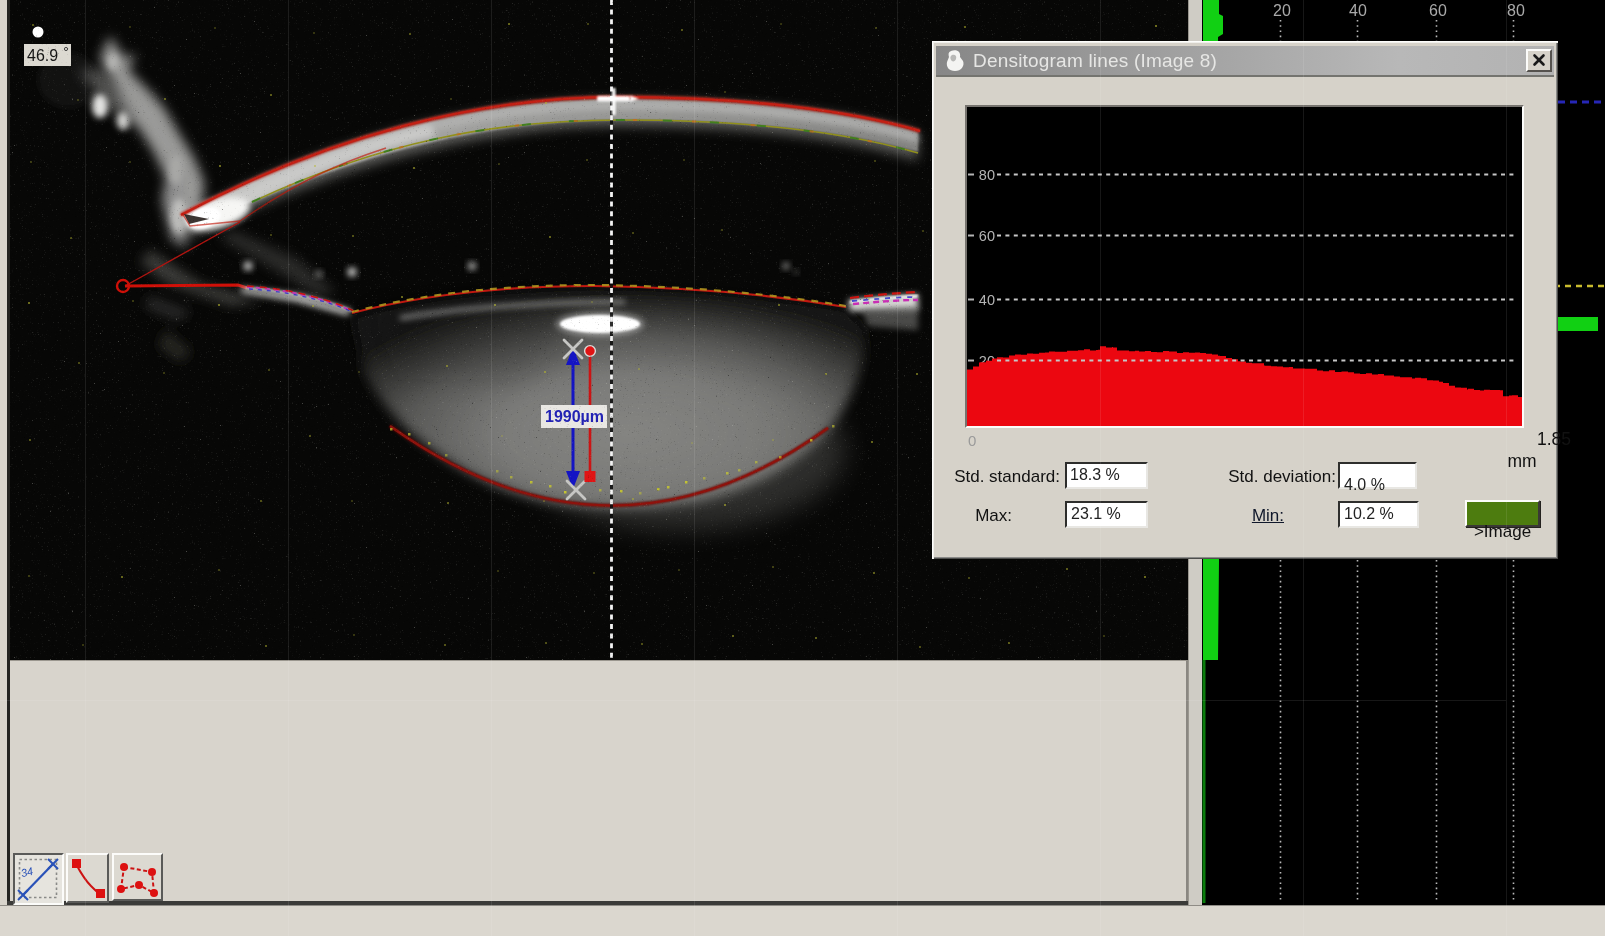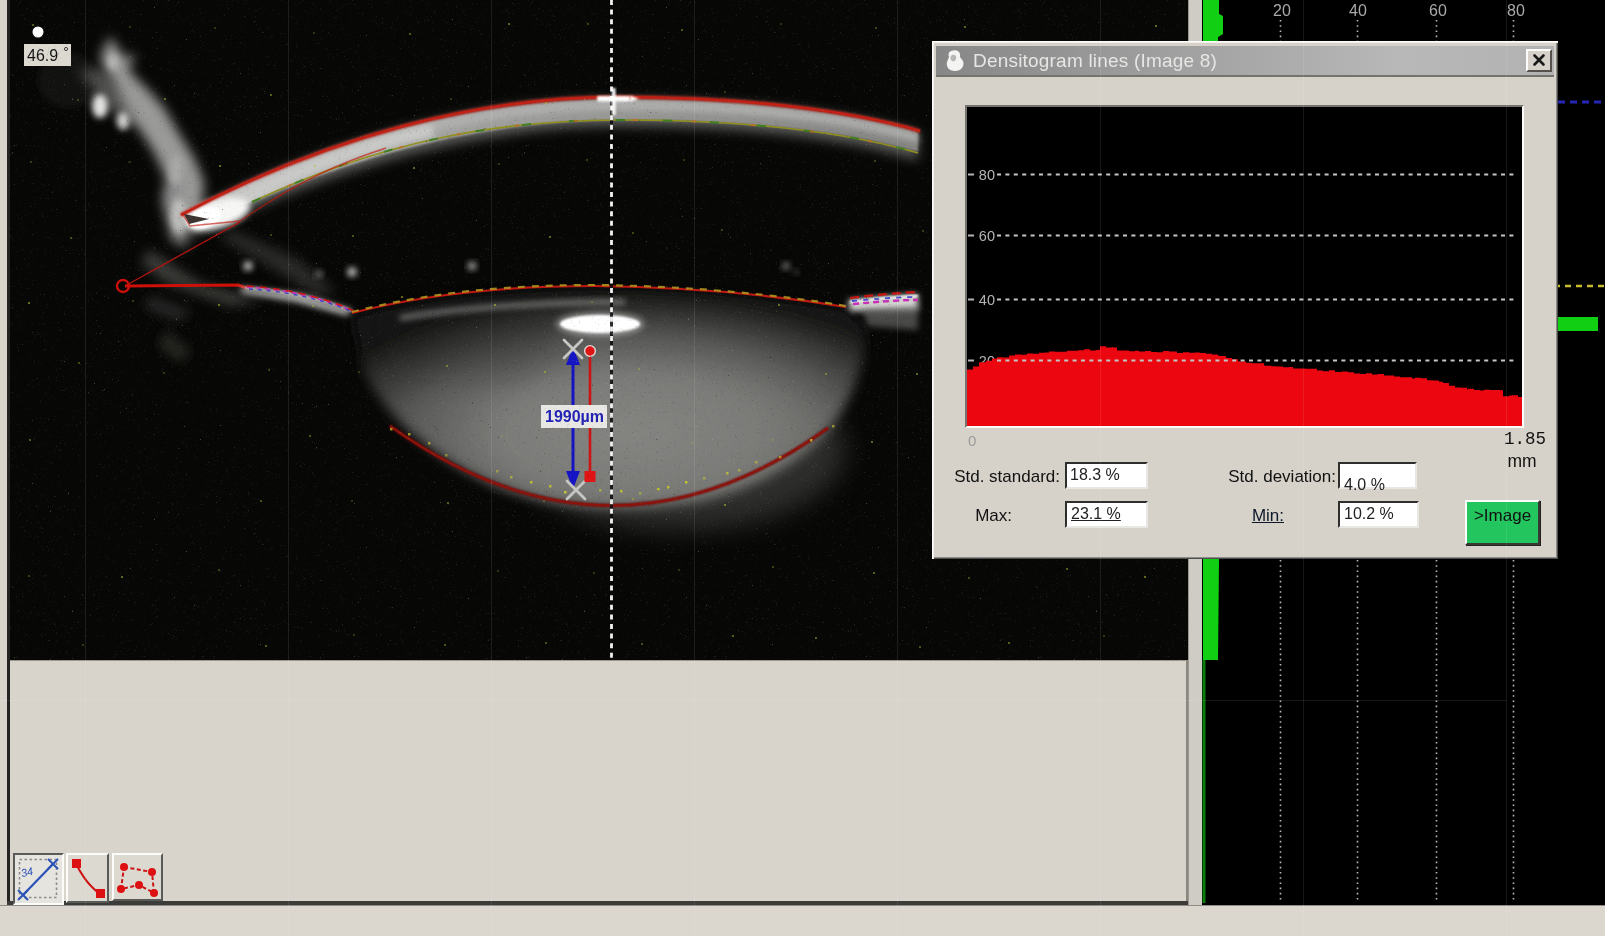--- a/index.html
+++ b/index.html
@@ -397,33 +397,33 @@
     <line x1="1" y1="67.5" x2="7" y2="67.5"></line>
             <line x1="1" y1="128.5" x2="7" y2="128.5"></line>
     <line x1="1" y1="192.5" x2="7" y2="192.5"></line>
             <line x1="1" y1="253.5" x2="7" y2="253.5"></line>
     </g>
     <path d="M0,319 L0,262.6 L6,262.6 L6,259.4 L12,259.4 L12,255.4 L13,255.4 L13,255.2 L19,255.2 L19,253.8 L25,253.8 L25,251.5 L30,251.5 L30,250.2 L36,250.2 L36,250.5 L42,250.5 L42,248.6 L48,248.6 L48,247.6 L54,247.6 L54,247.8 L60,247.8 L60,246.5 L66,246.5 L66,246.7 L72,246.7 L72,245.7 L78,245.7 L78,245.5 L82,245.5 L82,244.4 L88,244.4 L88,244.8 L94,244.8 L94,244.8 L100,244.8 L100,243.8 L106,243.8 L106,243.7 L111,243.7 L111,243.3 L117,243.3 L117,242.3 L123,242.3 L123,243.4 L129,243.4 L129,243.1 L131,243.1 L131,242.7 L133,242.7 L133,239.2 L139,239.2 L139,240.6 L145,240.6 L145,240.0 L146,240.0 L146,240.4 L150,240.4 L150,243.6 L156,243.6 L156,243.6 L162,243.6 L162,244.2 L168,244.2 L168,243.7 L172,243.7 L172,244.5 L178,244.5 L178,244.1 L184,244.1 L184,245.1 L190,245.1 L190,245.2 L196,245.2 L196,244.1 L202,244.1 L202,244.4 L204,244.4 L204,244.5 L210,244.5 L210,246.0 L216,246.0 L216,245.3 L222,245.3 L222,245.8 L228,245.8 L228,245.5 L233,245.5 L233,246.0 L239,246.0 L239,246.7 L245,246.7 L245,247.6 L251,247.6 L251,248.8 L253,248.8 L253,249.1 L259,249.1 L259,251.1 L265,251.1 L265,252.3 L271,252.3 L271,254.2 L273,254.2 L273,254.6 L279,254.6 L279,255.7 L285,255.7 L285,256.2 L291,256.2 L291,256.3 L297,256.3 L297,258.4 L298,258.4 L298,258.7 L304,258.7 L304,259.3 L310,259.3 L310,259.4 L316,259.4 L316,260.3 L322,260.3 L322,260.1 L326,260.1 L326,261.5 L332,261.5 L332,261.6 L338,261.6 L338,261.7 L344,261.7 L344,261.8 L350,261.8 L350,263.6 L356,263.6 L356,264.3 L362,264.3 L362,263.3 L368,263.3 L368,264.9 L374,264.9 L374,264.8 L375,264.8 L375,264.4 L381,264.4 L381,265.2 L387,265.2 L387,266.4 L393,266.4 L393,267.1 L399,267.1 L399,266.3 L405,266.3 L405,267.6 L411,267.6 L411,267.1 L417,267.1 L417,268.6 L423,268.6 L423,268.4 L427,268.4 L427,269.6 L433,269.6 L433,270.3 L439,270.3 L439,270.2 L445,270.2 L445,271.5 L448,271.5 L448,270.7 L454,270.7 L454,271.3 L460,271.3 L460,273.2 L466,273.2 L466,273.4 L472,273.4 L472,274.8 L476,274.8 L476,275.9 L482,275.9 L482,278.7 L488,278.7 L488,280.4 L494,280.4 L494,280.7 L500,280.7 L500,282.5 L501,282.5 L501,281.7 L507,281.7 L507,283.1 L513,283.1 L513,283.4 L517,283.4 L517,282.8 L523,282.8 L523,282.9 L529,282.9 L529,283.0 L533,283.0 L533,283.2 L536,283.2 L536,289.2 L542,289.2 L542,288.4 L545,288.4 L545,288.2 L551,288.2 L551,289.9 L555,289.9 L555,290.0 L555,319 Z" fill="#ec0710"></path>
     <line x1="30" y1="253.5" x2="550" y2="253.5" stroke="#c6c6c6" stroke-width="2" stroke-dasharray="4,4.4"></line>
     </svg>
   </div>
   <div class="abs" style="left:36px;top:391px;font-size:15px;color:#9a9a9a;">0</div>
-  <div class="abs" style="left:563px;top:388px;width:60px;font-size:17.5px;color:#111;text-align:center;font-family:Liberation Mono, monospace;">1.85</div>
+  <div class="abs" style="left:592px;top:388px;width:60px;font-size:17.5px;color:#111;text-align:center;">1.85</div>
   <div class="abs" style="left:560px;top:410px;width:60px;font-size:17.5px;color:#111;text-align:center;">mm</div>
 
   <div class="abs" style="left:8px;top:426px;width:120px;font-size:17px;color:#111;text-align:right;">Std. standard:</div>
   <div class="abs" style="left:133px;top:421px;width:83px;height:27px;background:#fff;border:2px solid;border-color:#2e2e2c #e8e7e3 #e8e7e3 #2e2e2c;font-size:16px;color:#222;padding:2px 0 0 3px;">18.3 %</div>
   <div class="abs" style="left:284px;top:426px;width:120px;font-size:17px;color:#111;text-align:right;">Std. deviation:</div>
   <div class="abs" style="left:406px;top:421px;width:79px;height:27px;background:#fff;border:2px solid;border-color:#2e2e2c #e8e7e3 #e8e7e3 #2e2e2c;font-size:16px;color:#222;padding:12px 0 0 4px;">4.0 %</div>
 
   <div class="abs" style="left:8px;top:465px;width:72px;font-size:17px;color:#111;text-align:right;">Max:</div>
-  <div class="abs" style="left:133px;top:460px;width:83px;height:27px;background:#fff;border:2px solid;border-color:#2e2e2c #e8e7e3 #e8e7e3 #2e2e2c;font-size:16px;color:#222;padding:2px 0 0 4px;text-decoration:underline;">23.1 %</div>
+  <div class="abs" style="left:133px;top:460px;width:83px;height:27px;background:#fff;border:2px solid;border-color:#2e2e2c #e8e7e3 #e8e7e3 #2e2e2c;font-size:16px;color:#222;padding:2px 0 0 4px;">23.1 %</div>
   <div class="abs" style="left:284px;top:465px;width:68px;font-size:17px;color:#0f172a;text-align:right;text-decoration:underline;">Min:</div>
   <div class="abs" style="left:406px;top:460px;width:81px;height:27px;background:#fff;border:2px solid;border-color:#2e2e2c #e8e7e3 #e8e7e3 #2e2e2c;font-size:16px;color:#222;padding:2px 0 0 4px;">10.2 %</div>
-  <div class="abs" style="left:533px;top:459px;width:75px;height:45px;background:#22c55e;border:2px solid;border-color:#fcfcfa #3a3835 #3a3835 #fcfcfa;box-shadow:1px 1px 0 #24221f;font-size:17px;color:#111;text-align:center;padding-top:4px;">&gt;Image</div>
+  <div class="abs" style="left:533px;top:459px;width:75px;height:27px;background:#4d7c0f;border:2px solid;border-color:#fcfcfa #3a3835 #3a3835 #fcfcfa;box-shadow:1px 1px 0 #24221f;font-size:17px;color:#111;text-align:center;padding-top:20px;">&gt;Image</div>
 </div>
 
 <svg class="abs" style="left:0;top:0;z-index:50;pointer-events:none;" width="1605" height="936" viewBox="0 0 1605 936">
 <line x1="85.5" y1="0" x2="85.5" y2="936" stroke="#fff" stroke-opacity="0.09" stroke-width="1"></line>
       <line x1="288.5" y1="0" x2="288.5" y2="936" stroke="#fff" stroke-opacity="0.09" stroke-width="1"></line>
       <line x1="491.5" y1="0" x2="491.5" y2="936" stroke="#fff" stroke-opacity="0.09" stroke-width="1"></line>
       <line x1="694.5" y1="0" x2="694.5" y2="936" stroke="#fff" stroke-opacity="0.09" stroke-width="1"></line>
       <line x1="897.5" y1="0" x2="897.5" y2="936" stroke="#fff" stroke-opacity="0.09" stroke-width="1"></line>
       <line x1="1100.5" y1="0" x2="1100.5" y2="936" stroke="#fff" stroke-opacity="0.09" stroke-width="1"></line>
       <line x1="1303.5" y1="0" x2="1303.5" y2="936" stroke="#fff" stroke-opacity="0.09" stroke-width="1"></line>

